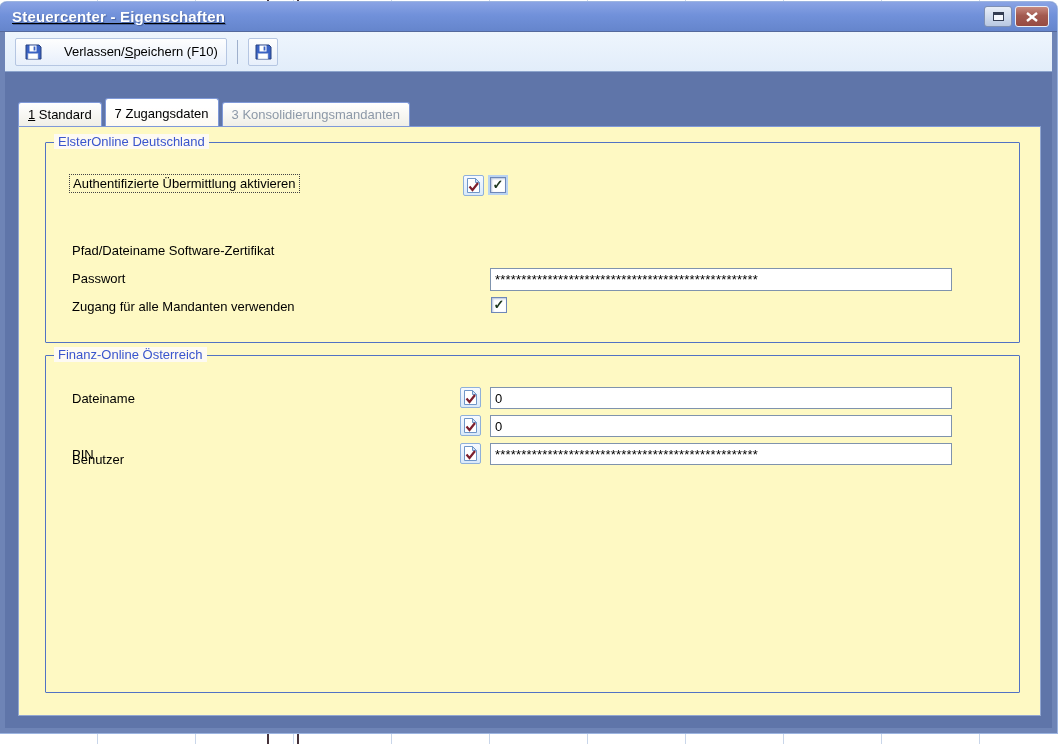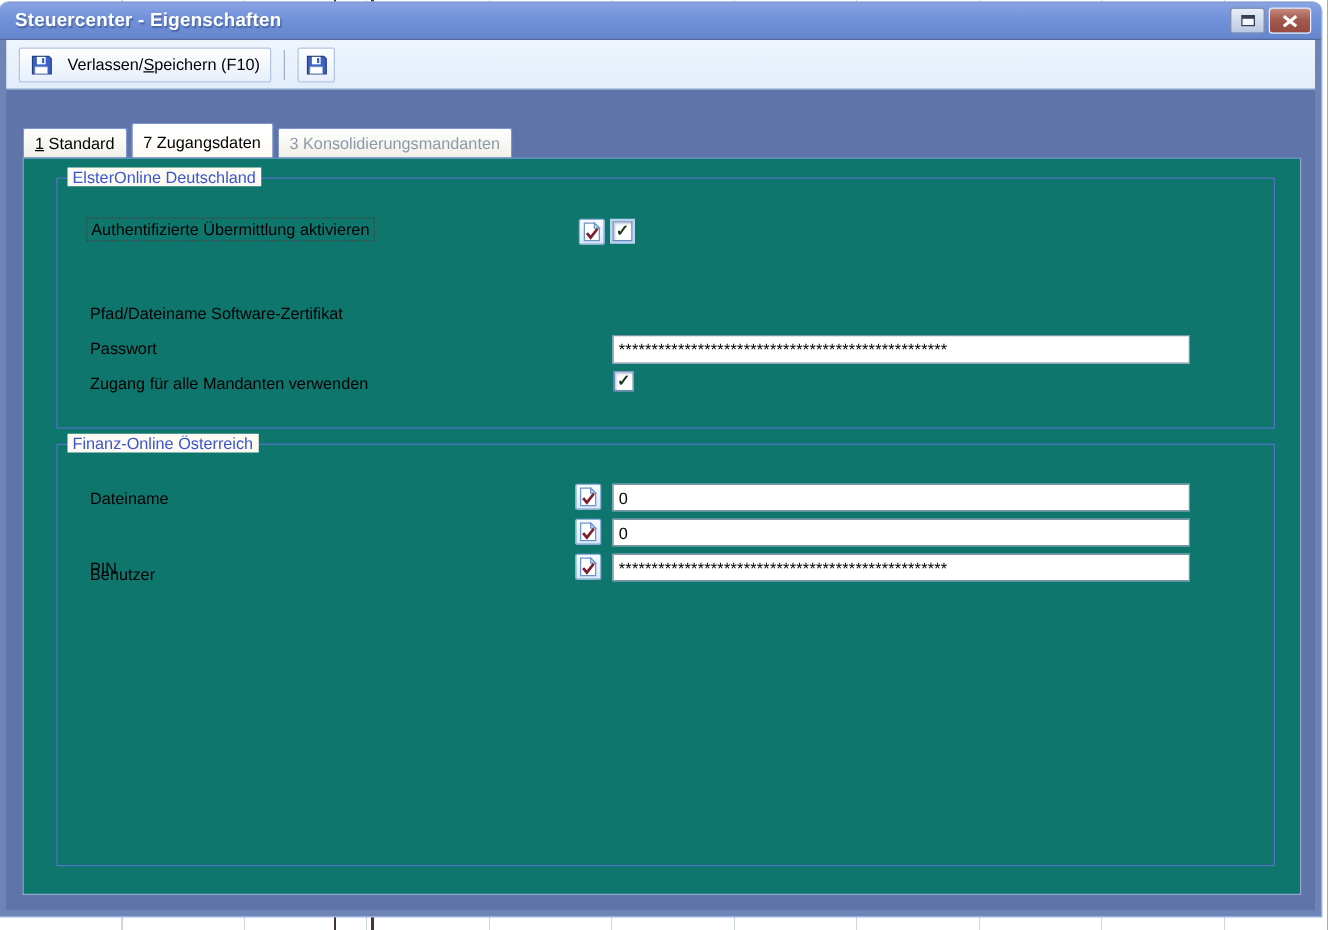--- a/index.html
+++ b/index.html
@@ -25,38 +25,39 @@
   }
   .titlebar {
     height:30px; flex:0 0 30px;
     margin:-0px -5px 0 -5px;
     border-radius:7px 7px 0 0;
     background:linear-gradient(#8aa3e4, #7191da 45%, #6585cc);
     border-bottom:1px solid #55699c;
     display:flex; align-items:center;
     padding:0 8px 0 12px;
     position:relative;
+    text-decoration:underline;
   }
   .title-text { color:#ffffff; font-size:15px; font-weight:bold; letter-spacing:.2px; flex:1;
     text-shadow:1px 1px 1px rgba(40,60,110,.5); }
   .tb-btn { height:21px; border-radius:3px; margin-left:3px;
     display:flex; align-items:center; justify-content:center; cursor:default; }
   .btn-restore { width:28px; background:linear-gradient(#e8eef8,#b9c8e2); border:1px solid #7f90b4; }
   .restore-glyph { width:11px; height:9px; border:1px solid #333c52; border-top:3px solid #333c52; background:#f4f7fd; }
   .btn-close { width:34px; background:linear-gradient(#c88a80,#a35a50 45%,#964a42); border:1px solid #e8eef8; }
   .close-glyph { display:block; }
 
   
   .toolbar {
     flex:0 0 40px; background:linear-gradient(#eef5fd,#e2edfa);
     border-bottom:1px solid #8ca4cc;
     display:flex; align-items:center; padding:0 10px; gap:6px;
   }
   .tool-btn {
-    display:flex; align-items:center; gap:12px; height:28px; padding:0 8px;
+    display:flex; align-items:center; gap:22px; height:28px; padding:0 8px;
     background:linear-gradient(#fefefe,#e7effb);
     border:1px solid #b5c6e2; border-radius:2px; font-size:13px; color:#000; cursor:default;
   }
   .tool-sep { width:1px; height:24px; background:#9fb0cc; margin:0 4px; }
 
   
   .interior { flex:1; position:relative; background:#5f75a9; }
   .tabstrip { position:absolute; left:13px; top:26px; height:28px; display:flex; align-items:flex-end; z-index:2; }
   .tab {
     font-size:13px; padding:4px 9px 3px 9px; margin-right:3px;
@@ -64,21 +65,21 @@
     border:1px solid #7f99d8; border-bottom:none;
     border-radius:3px 3px 0 0; height:24px; white-space:nowrap; cursor:default;
   }
   .tab.active {
     height:28px; background:linear-gradient(#ffffff 30%, #fdfaf3);
     padding-top:7px; position:relative; z-index:3;
   }
   .tab.disabled { color:#8d99a8; }
   .panel {
     position:absolute; left:13px; top:54px; width:1023px; height:590px;
-    background:#0f766e; border:1px solid #93a7d0; border-top:1px solid #7f99d8; z-index:1;
+    background:#fef9c3; border:1px solid #93a7d0; border-top:1px solid #7f99d8; z-index:1;
   }
 
   
   .groupbox { position:absolute; border:1px solid #5272c4; border-radius:1px; }
   .group-elster { left:26px; top:15px;  width:975px; height:201px; }
   .group-finanz { left:26px; top:228px; width:975px; height:338px; }
   .group-title {
     position:absolute; top:-9px; left:8px; background:#fdfaf3; padding:0 4px;
     color:#3a55cd; font-size:13px; white-space:nowrap;
   }

